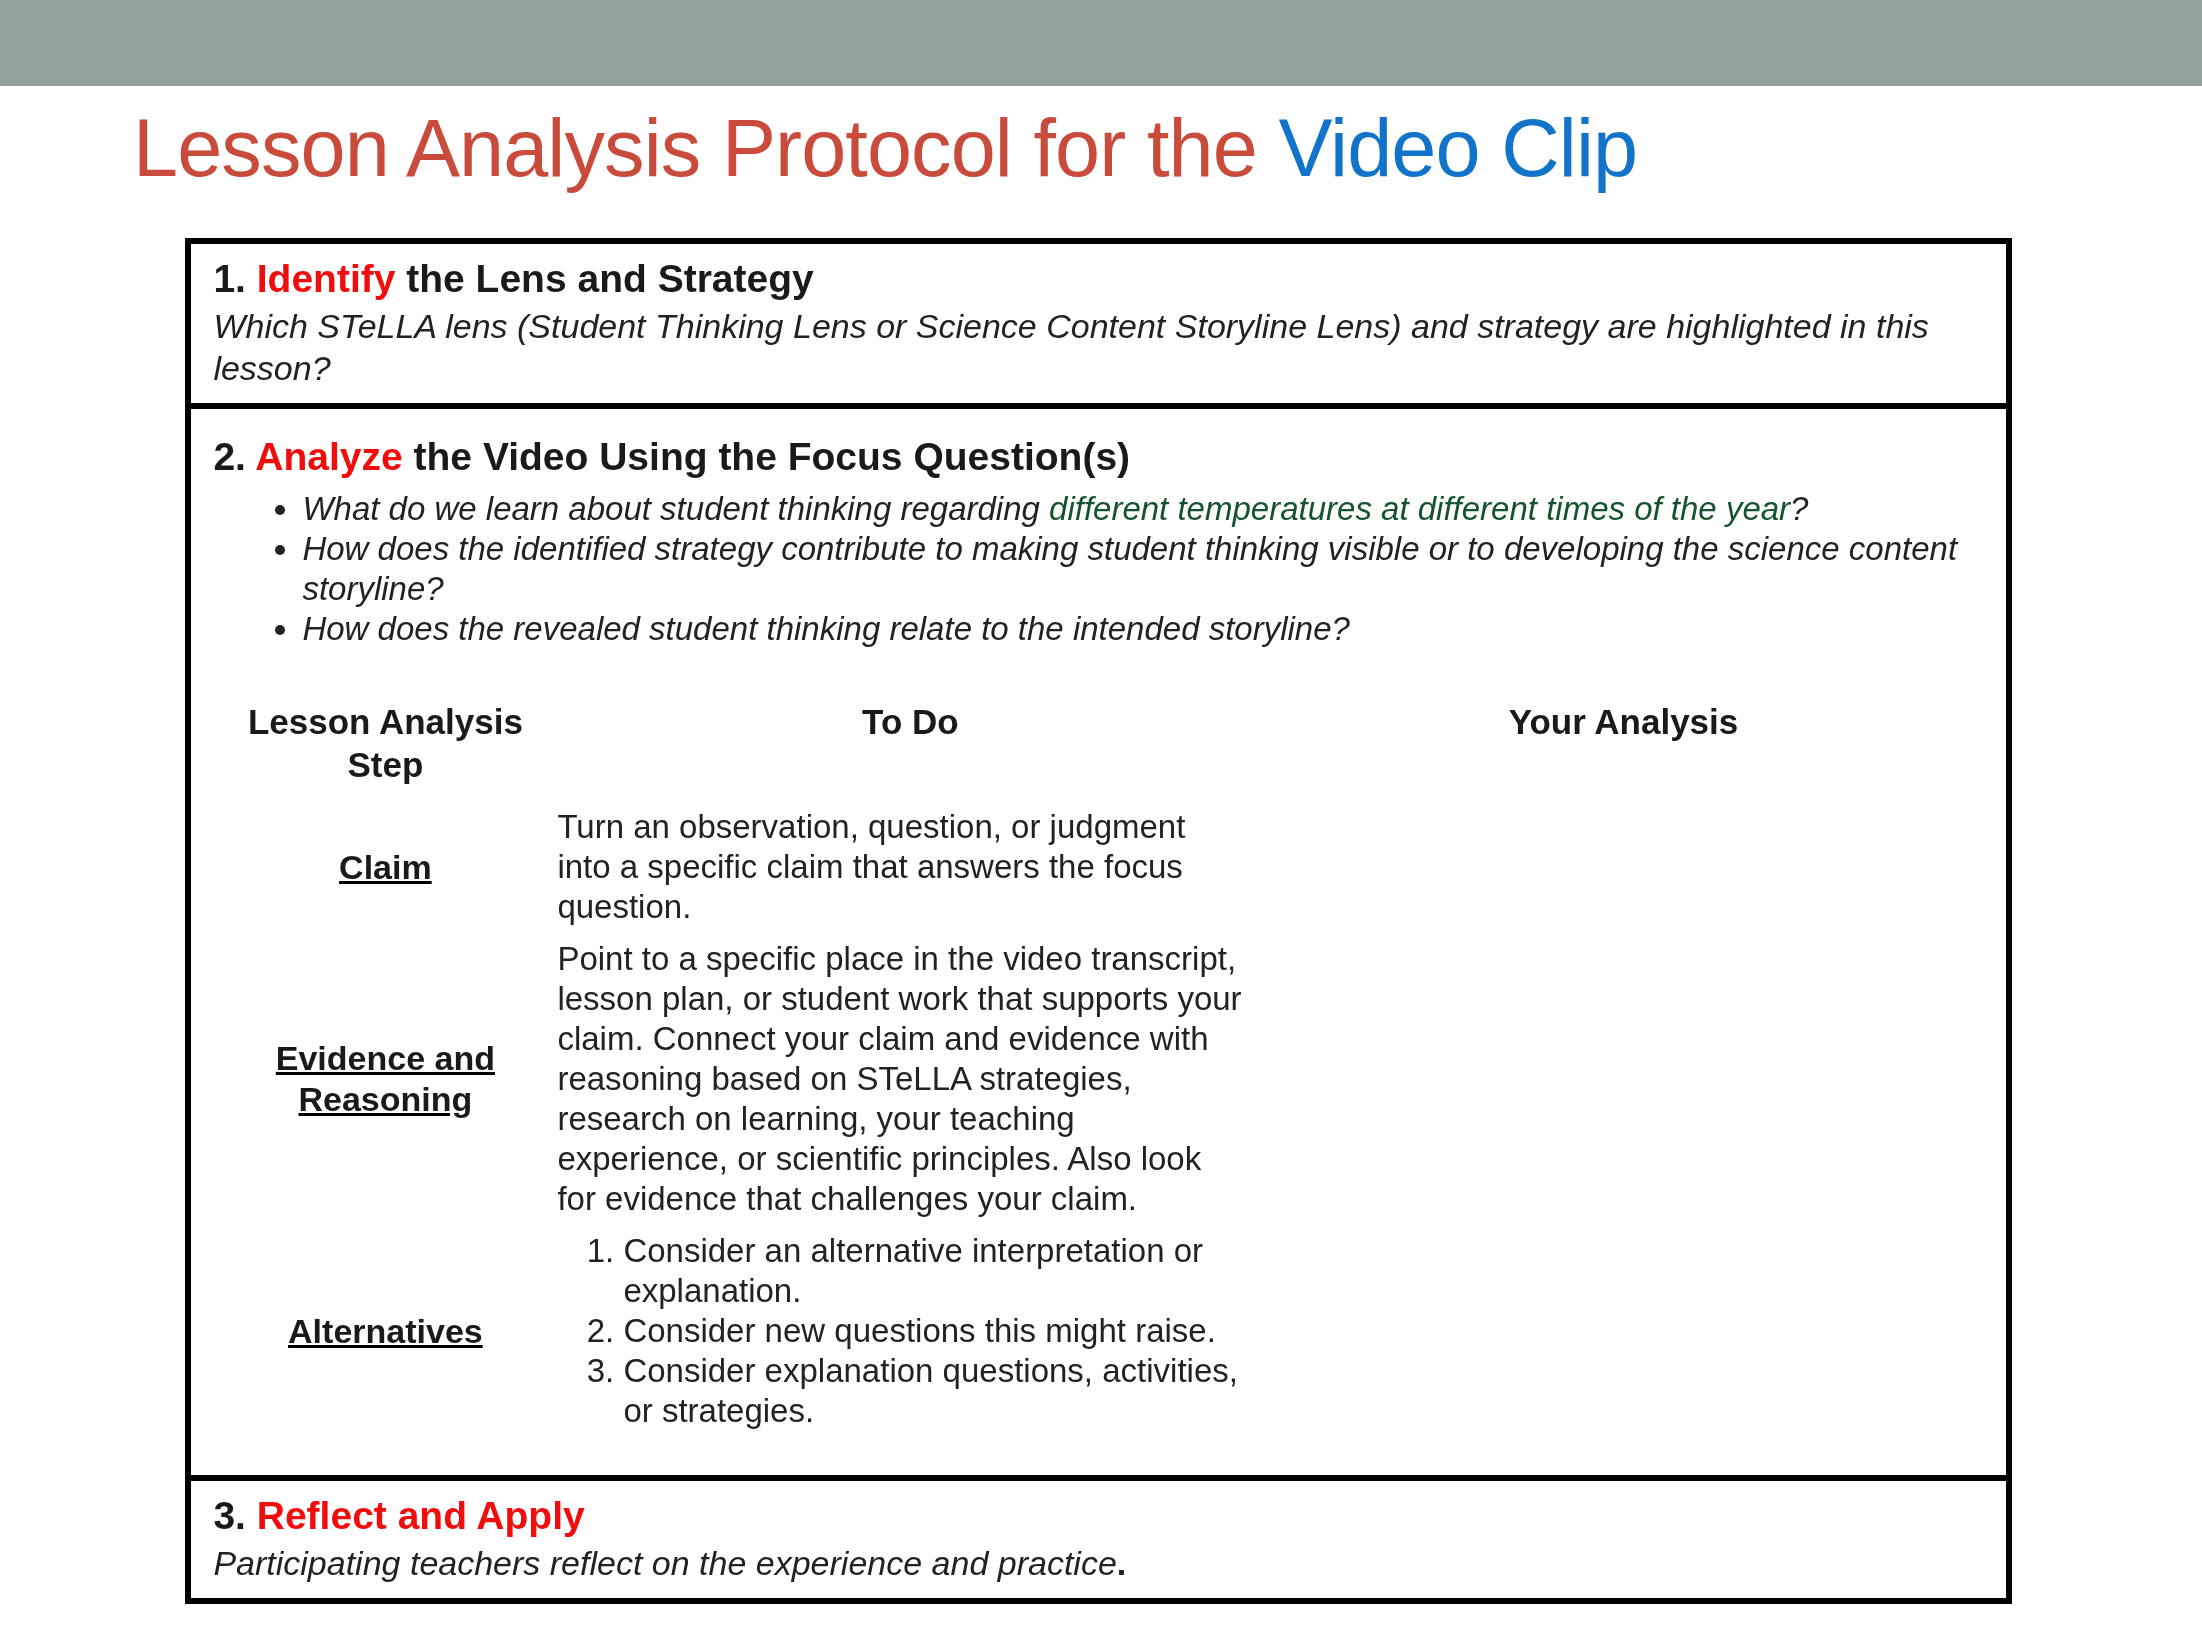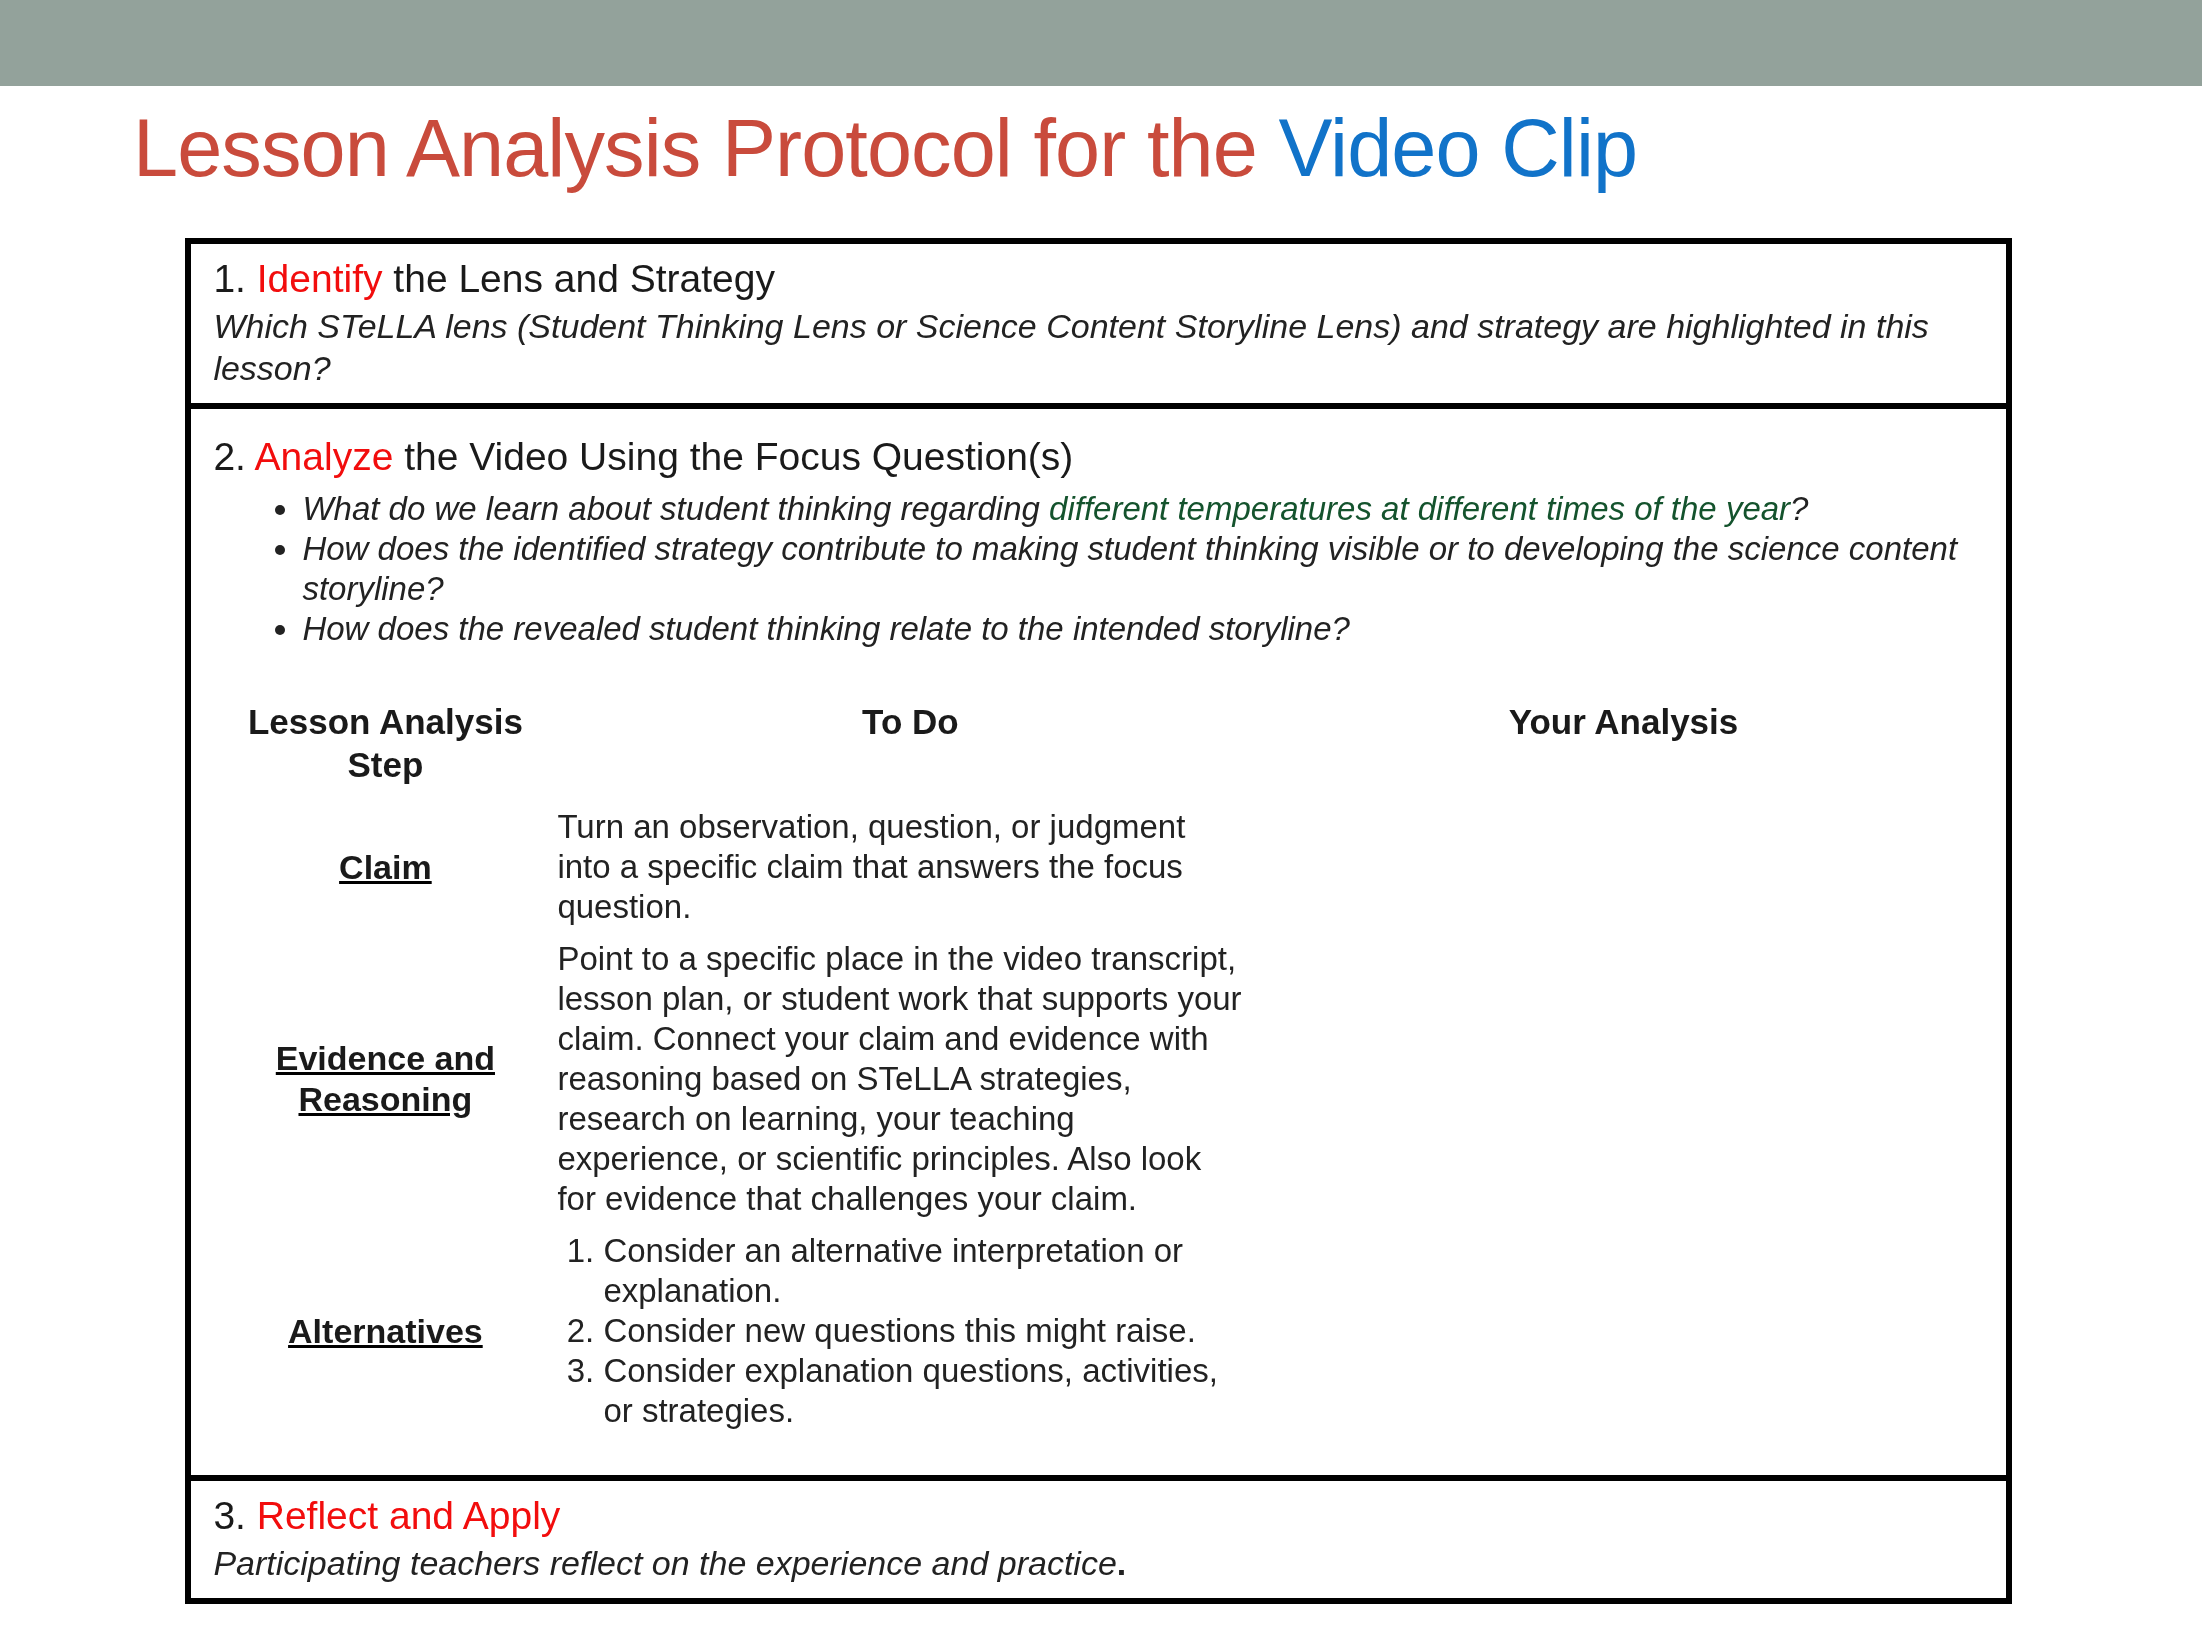--- a/index.html
+++ b/index.html
@@ -38,21 +38,21 @@
     width: 1827px; height: 1366px;
     border: 6.9px solid #000000;
     background: #ffffff;
     display: flex;
     flex-direction: column;
   }
   .sec { padding: 12px 22.4px 13.8px 22.4px; }
   .sec-divider { border-bottom: 6px solid #000000; }
   .sec-header {
     font-size: 39px;
-    font-weight: 400;
+    font-weight: 700;
     line-height: 1.2;
     color: #1a1a1a;
   }
   .sec-header .emph { color: #f20d0d; }
   .sec-desc {
     font-size: 34px;
     font-style: italic;
     line-height: 1.22;
     color: #222222;
     margin-top: 3.4px;
@@ -111,20 +111,21 @@
   }
   .todo-steps {
     margin: 0;
     padding-left: 46px;
     list-style: decimal outside;
   }
   .todo-steps li {
     font-size: 33px;
     line-height: 40px;
     color: #222222;
+    margin-left: 20px;
   }
   .analysis-cell { min-height: 8.6px; }
 
   .sec3 { padding-top: 12px; }
 </style>
 </head>
 <body>
 
 <div class="page">
 

